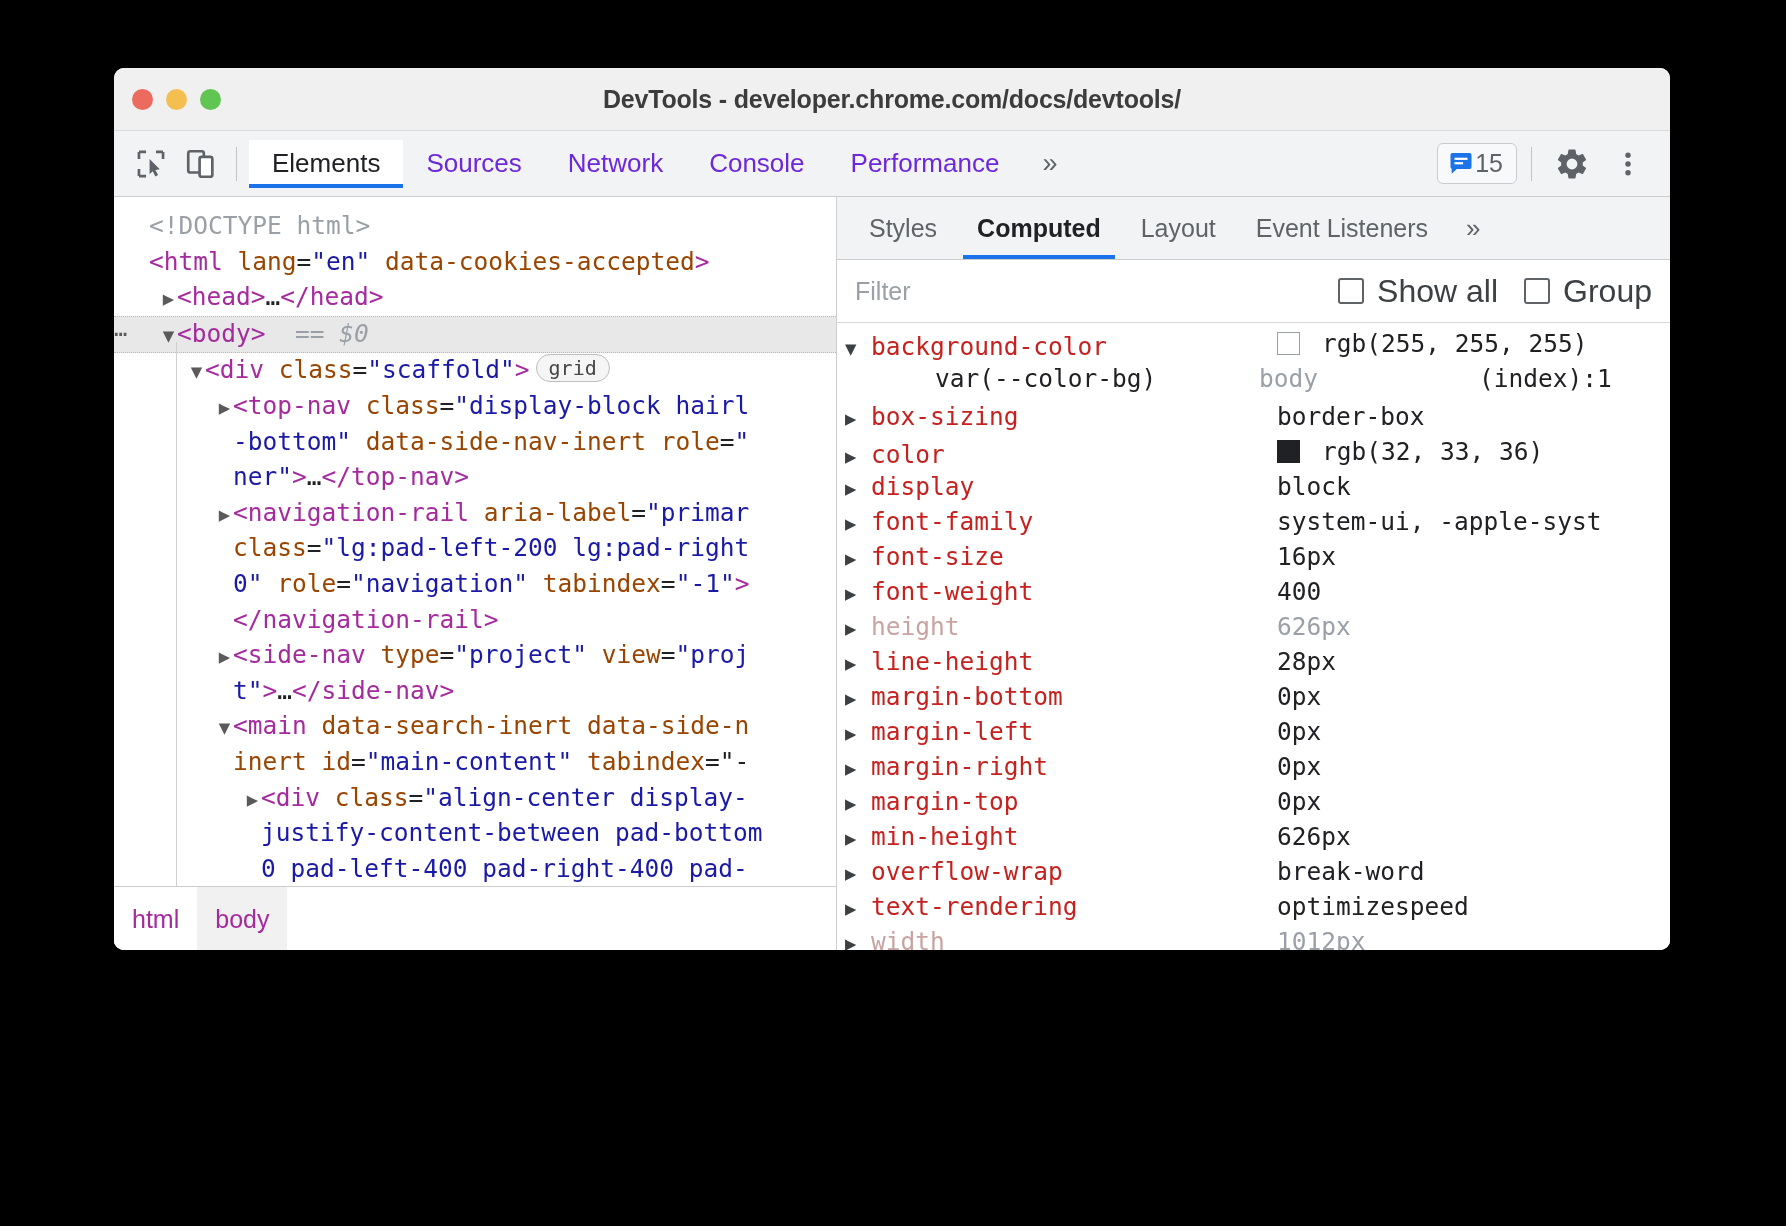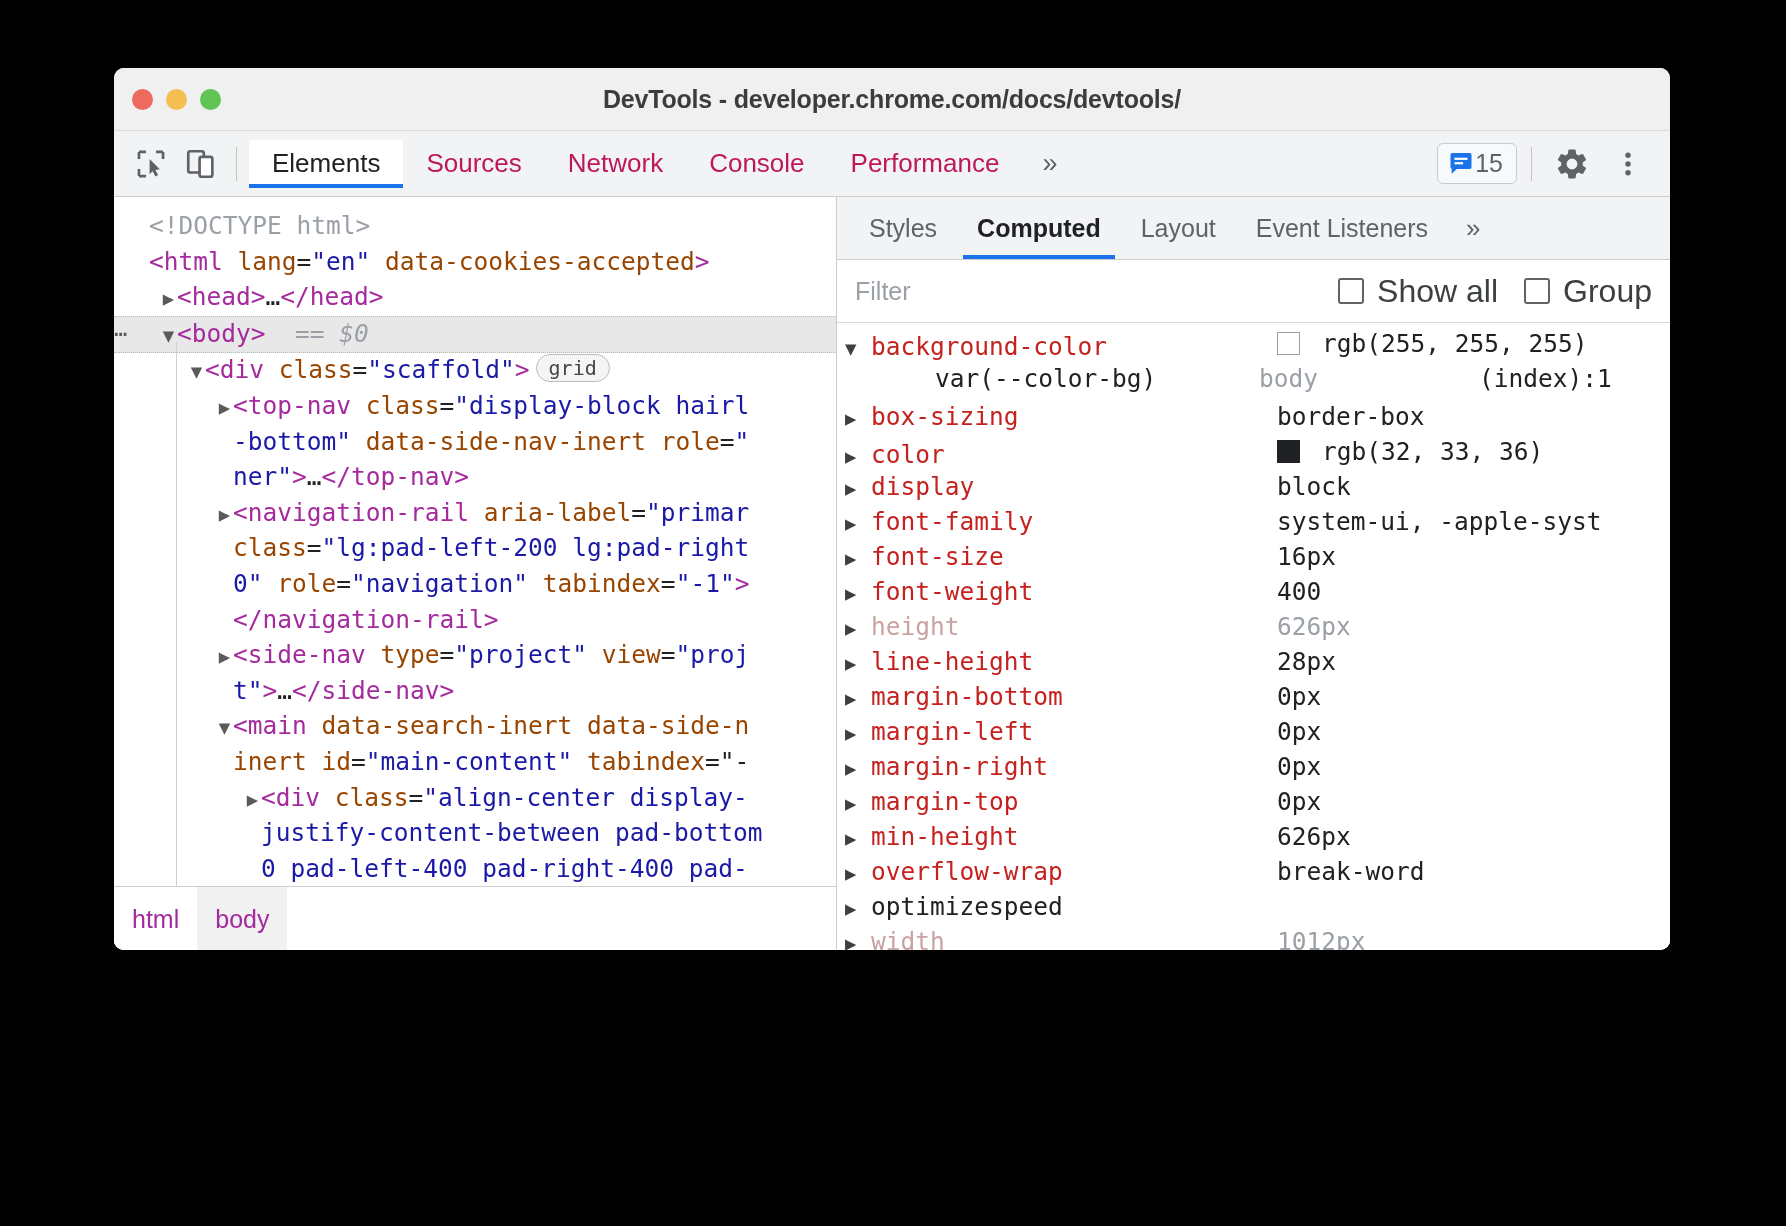--- a/index.html
+++ b/index.html
@@ -90,21 +90,21 @@
   .panel-tabs {
     display: flex;
     align-items: stretch;
     height: 48px;
   }
   .panel-tab {
     display: flex;
     align-items: center;
     padding: 0 23px;
     font-size: 26px;
-    color: #be185d;
+    color: #6d28d9;
     position: relative;
     white-space: nowrap;
   }
   .panel-tab.active {
     color: #202124;
     background: #ffffff;
   }
   .panel-tab.active::after {
     content: "";
     position: absolute;
@@ -588,20 +588,21 @@
             </div>
             <div class="prop-row">
               <span class="prop-arrow">▶</span>
               <span class="prop-name">overflow-wrap</span>
               <span class="prop-value">
                 <span>break-word</span>
               </span>
             </div>
             <div class="prop-row">
               <span class="prop-arrow">▶</span>
+              <span class="prop-name">text-rendering</span>
               <span class="prop-value">
                 <span>optimizespeed</span>
               </span>
             </div>
             <div class="prop-row">
               <span class="prop-arrow">▶</span>
               <span class="prop-name dim">width</span>
               <span class="prop-value dim">
                 <span>1012px</span>
               </span>

